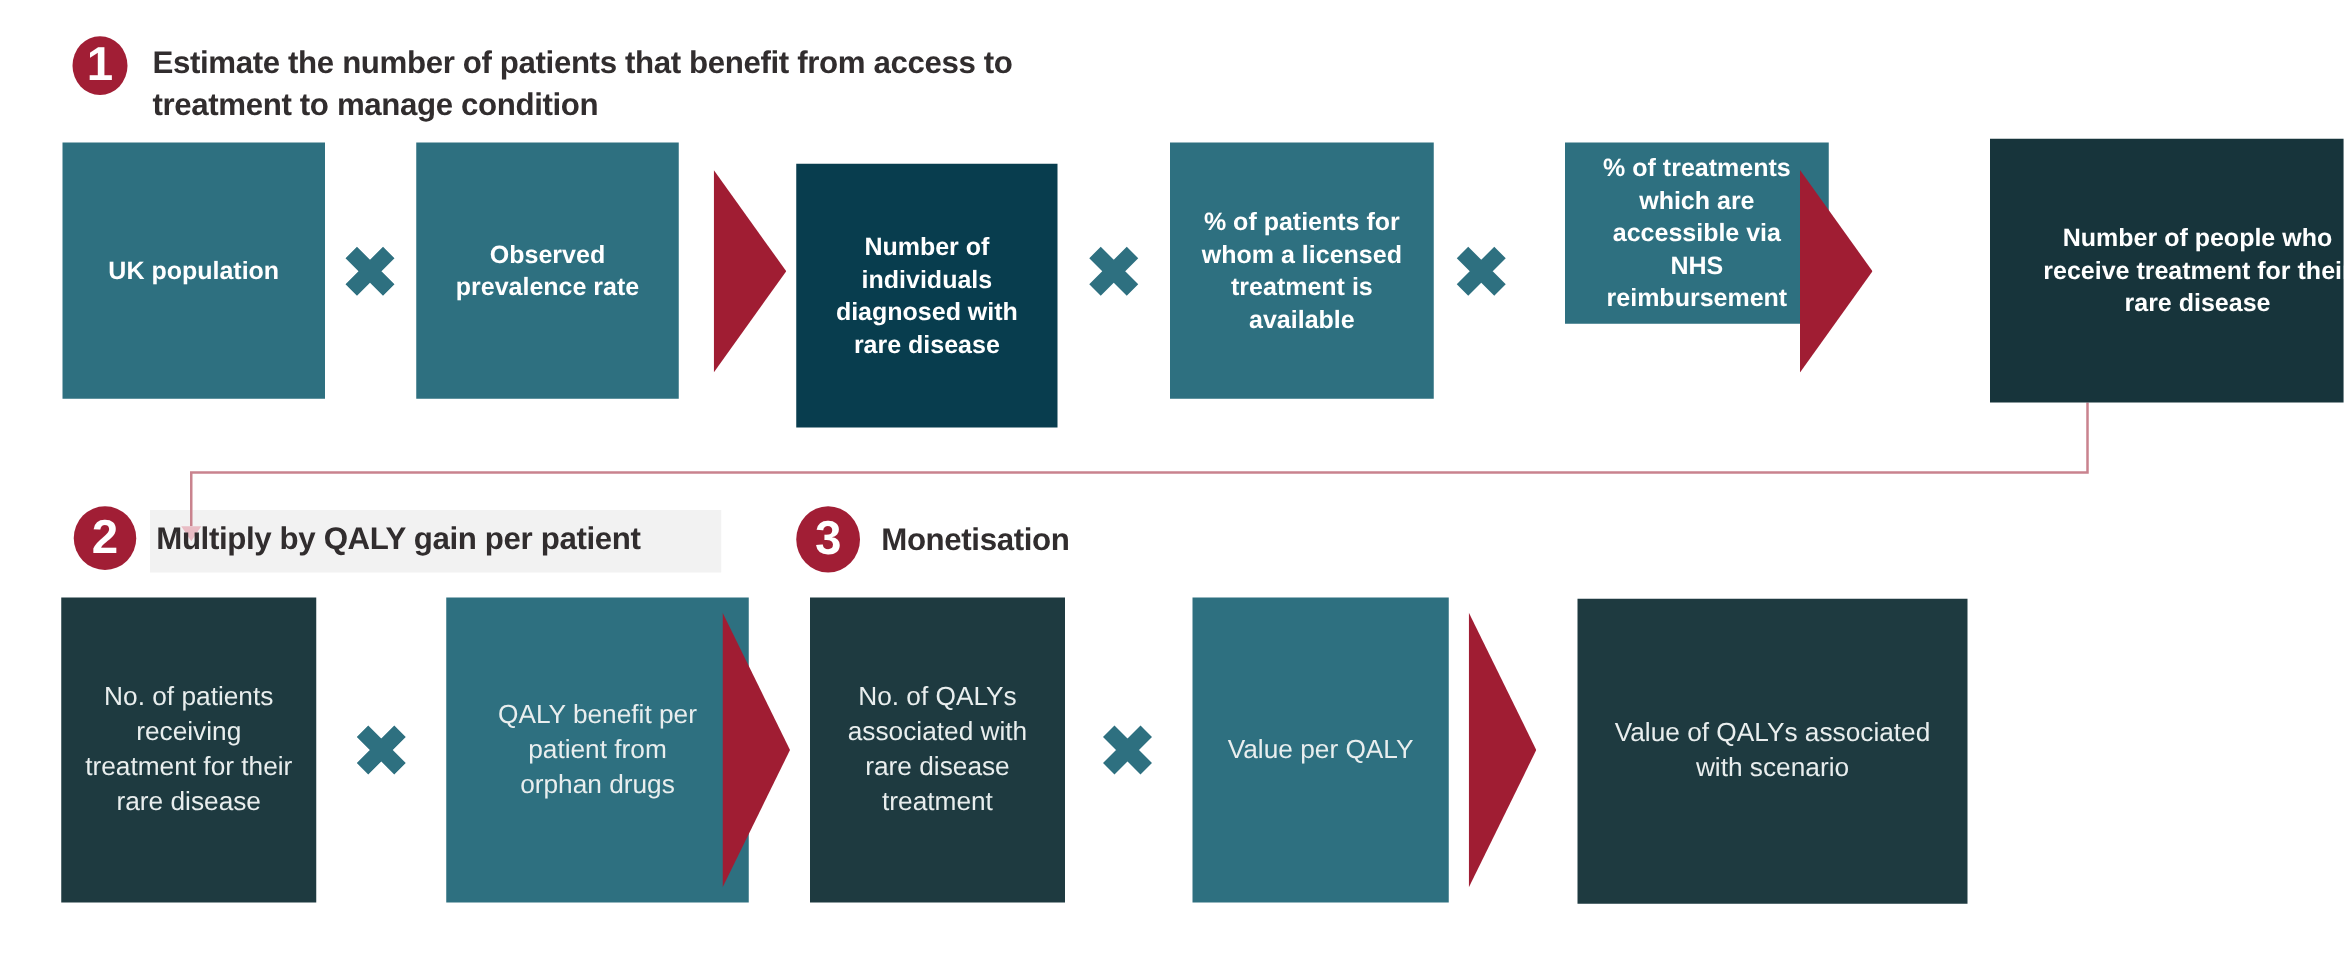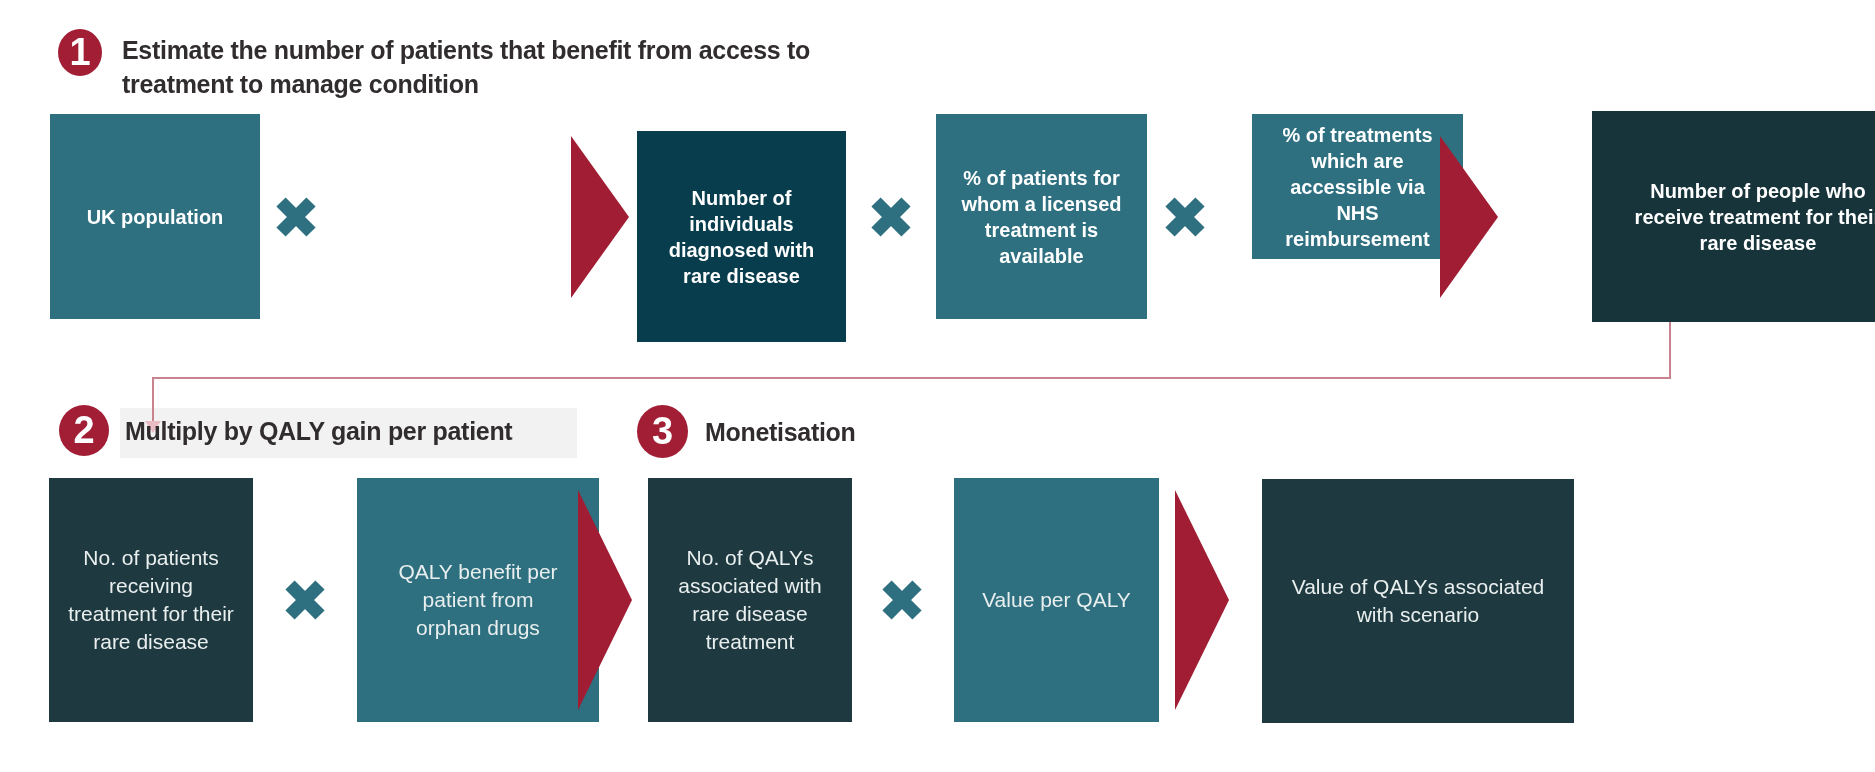--- a/index.html
+++ b/index.html
@@ -51,20 +51,24 @@
 treatment to manage condition</div>
 
   <div class="box teal lbl-bold" style="left:50px;top:114px;width:210px;height:205px;">
     <span>UK population</span>
   </div>
 
   <svg class="abs" style="left:274px;top:195px;" width="44" height="44" viewBox="0 0 44 44">
     <path d="M7 7 L37 37 M37 7 L7 37" stroke="#2e7080" stroke-width="13"></path>
   </svg>
 
+  <div class="box teal lbl-bold" style="left:333px;top:114px;width:210px;height:205px;">
+    <span>Observed
+prevalence rate</span>
+  </div>
 
   <svg class="abs" style="left:571px;top:136px;" width="58" height="162" viewBox="0 0 58 162">
     <polygon points="0,0 58,81 0,162" fill="#a01d33"></polygon>
   </svg>
 
   <div class="box navy lbl-bold" style="left:637px;top:111px;width:209px;height:211px;margin-top:20px;">
     <span>Number of
 individuals
 diagnosed with
 rare disease</span>

